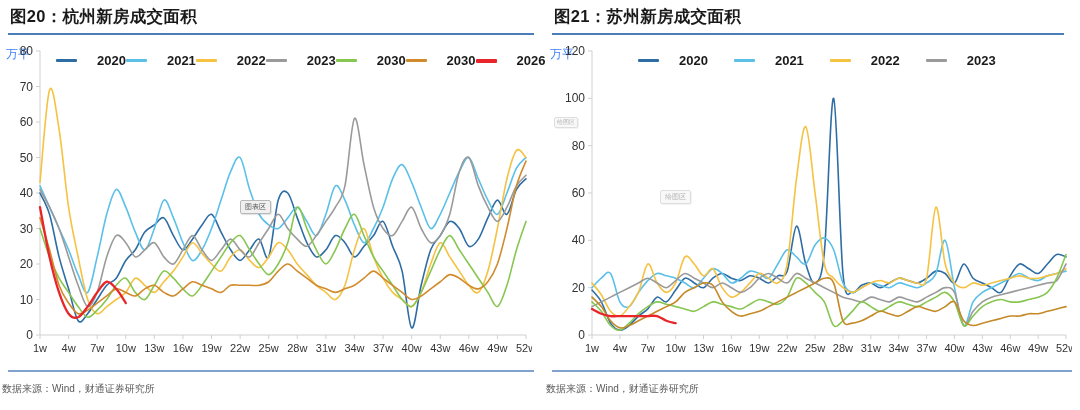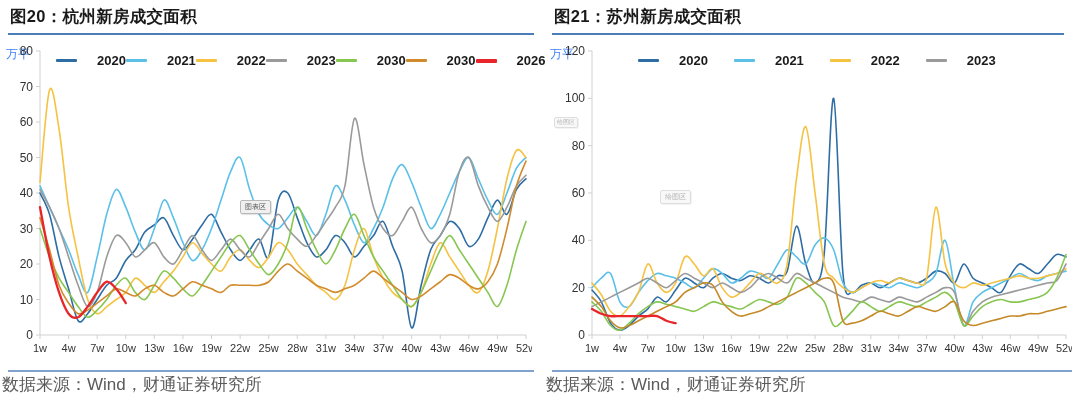--- a/index.html
+++ b/index.html
@@ -15,21 +15,21 @@
 
   .fig-title{
     font-size:16.5px;font-weight:700;color:#1a1a1a;letter-spacing:.3px;
     padding:6px 2px 5px 2px;white-space:nowrap;
   }
   .title-rule{height:2px;background:#4a7ebb;width:100%;}
   .bottom-rule{position:absolute;left:12px;right:12px;bottom:30px;height:2px;background:#7fa3cc;}
   .panel.left .bottom-rule{left:8px;right:6px;}
   .panel.right .bottom-rule{left:12px;right:8px;}
   .source{
-    position:absolute;bottom:6px;left:2px;font-size:17px;color:#5a5a5a;white-space:nowrap;
+    position:absolute;bottom:6px;left:2px;font-size:10px;color:#5a5a5a;white-space:nowrap;
   }
   .panel.right .source{left:6px;}
 
   .unit{position:absolute;font-size:12px;color:#3b82f6;}
 
   .chart-wrap{position:relative;width:100%;height:316px;}
   svg{display:block;}
   .axis-line{stroke:#d0d0d0;stroke-width:1;}
   .tick-line{stroke:#d0d0d0;stroke-width:1;}
   .ylab{font-size:12px;fill:#333;text-anchor:end;font-family:"Liberation Sans",sans-serif;}

